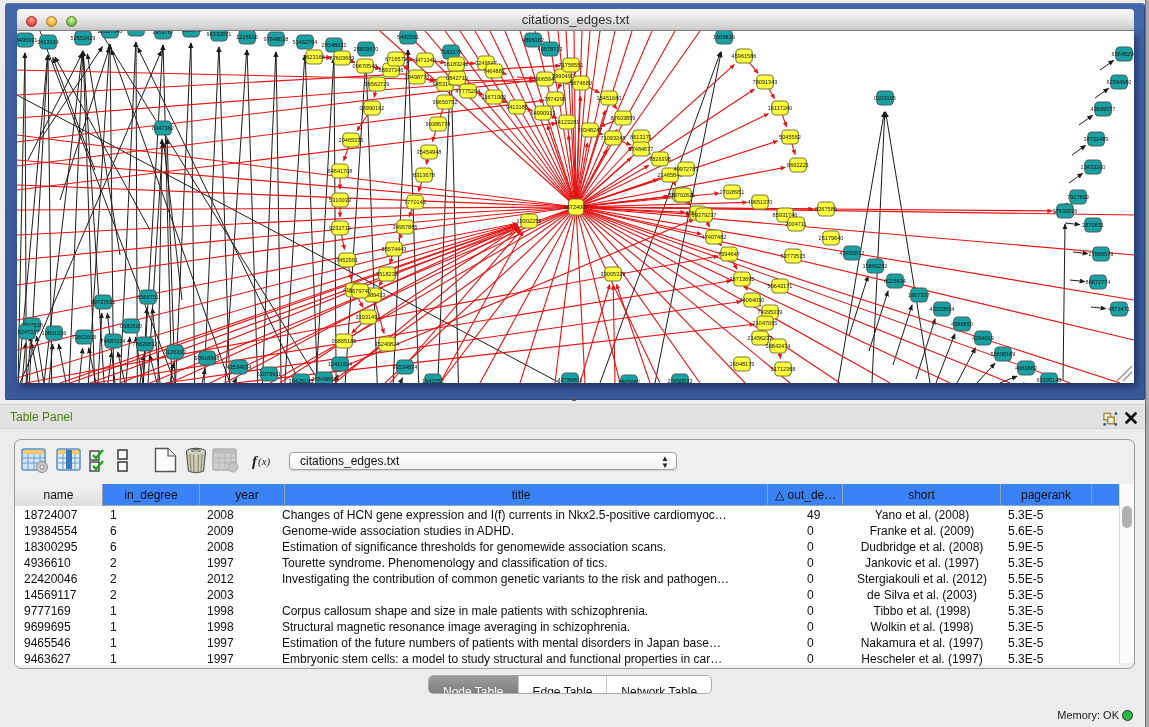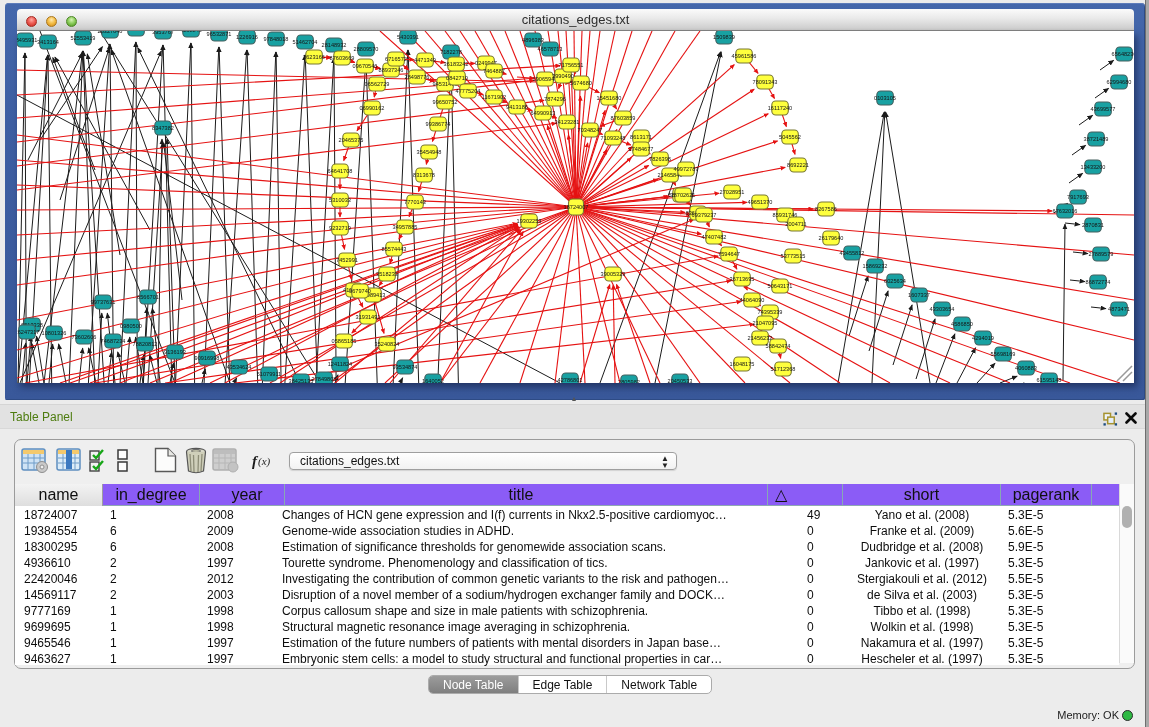--- a/index.html
+++ b/index.html
@@ -35,42 +35,42 @@
   border:1px solid #9b9b9b; border-radius:7px; }
 
 
 #toolbar { left:14px; top:444px; width:1121px; height:38px; }
 #combo { left:289px; top:452px; width:388px; height:18px; background:linear-gradient(180deg,#ffffff,#f2f2f2);
   border:1px solid #9f9f9f; border-radius:4px; font-size:12px; color:#111;
   line-height:16px; padding-left:10px; box-shadow:0 1px 1px rgba(0,0,0,.12); }
 #combo .spin { position:absolute; right:7px; top:0px; font-size:8px; color:#222; line-height:8px; }
 
 
-#thead { left:15px; top:484px; width:1104px; height:22px; background:#8b5cf6; font-size:16px; color:#101010; border-bottom:1px solid #8fa9b2; }
+#thead { left:15px; top:484px; width:1104px; height:22px; background:#3b82f6; font-size:12px; color:#101010; border-bottom:1px solid #8fa9b2; }
 #thead .h { position:absolute; top:0; height:22px; line-height:22px; text-align:center;
   border-right:1px solid #87a9b4; overflow:hidden; }
 #tbl { left:15px; top:506px; width:1104px; height:159px; background:#fff; overflow:hidden; }
 .row { position:absolute; left:15px; width:1104px; height:16px; font-size:12px; color:#0d0d0d;
   line-height:16px; white-space:nowrap; }
 .row span { position:absolute; overflow:hidden; }
 .c0 { left:9px;  width:84px; }
 .c1 { left:95px; width:92px; }
 .c2 { left:192px; width:70px; }
 .c3 { left:267px; width:488px; }
 .c4 { left:760px; width:70px;margin-left:32px; }
 .c5 { left:828px; width:158px; text-align:center; }
 .c6 { left:993px; width:95px; }
 #vscroll { left:1119px; top:484px; width:15px; height:179px; background:#fafafa;
   border-left:1px solid #d9d9d9; }
 #vthumb { position:absolute; left:2px; top:22px; width:10px; height:22px; background:#b0b0b0; border-radius:5px; }
 
 
 #tabs { left:428px; top:675px; height:19px; border:1px solid #ababab; border-radius:5px;
   background:#fff; font-size:12px; line-height:17px; display:flex; overflow:hidden; }
-#tabs div { padding:1px 14px; color:#111;text-align:right; }
+#tabs div { padding:8px 14px; color:#111;text-align:right; }
 #tabs .sel { background:linear-gradient(180deg,#9c9c9c,#7f7f7f); color:#fff; }
 #tabs .mid { border-left:1px solid #c9c9c9; border-right:1px solid #c9c9c9; }
 
 #mem { right:30px; top:709px; font-size:11px; color:#1c1c1c; position:absolute; }
 #memdot { position:absolute; left:1122px; top:710px; width:11px; height:11px; border-radius:50%;
   background:#2eb943; border:1px solid #2b2b2b; }
 #rstrip { left:1145px; top:0; width:4px; height:727px; background:#a8a8a8; border-left:1px solid #6e6e6e; z-index:9; }
 #divider { left:567px; top:396px; width:14px; height:6px; font-size:8px; color:#555; line-height:5px; text-align:center; }
 </style></head>
 <body>
@@ -1063,21 +1063,20 @@
     <span class="c2">2012</span>
 <span class="c3">Investigating the contribution of common genetic variants to the risk and pathogen…</span>
     <span class="c4">0</span>
     <span class="c5">Stergiakouli et al. (2012)</span>
 <span class="c6">5.5E‑5</span>
   </div>
 <div class="row" style="top:587px">
 <span class="c0">14569117</span>
     <span class="c1">2</span>
     <span class="c2">2003</span>
-<span class="c3">Disruption of a novel member of a sodium/hydrogen exchanger family and DOCK…</span>
     <span class="c4">0</span>
     <span class="c5">de Silva et al. (2003)</span>
 <span class="c6">5.3E‑5</span>
   </div>
 <div class="row" style="top:603px">
 <span class="c0">9777169</span>
     <span class="c1">1</span>
     <span class="c2">1998</span>
 <span class="c3">Corpus callosum shape and size in male patients with schizophrenia.</span>
     <span class="c4">0</span>

